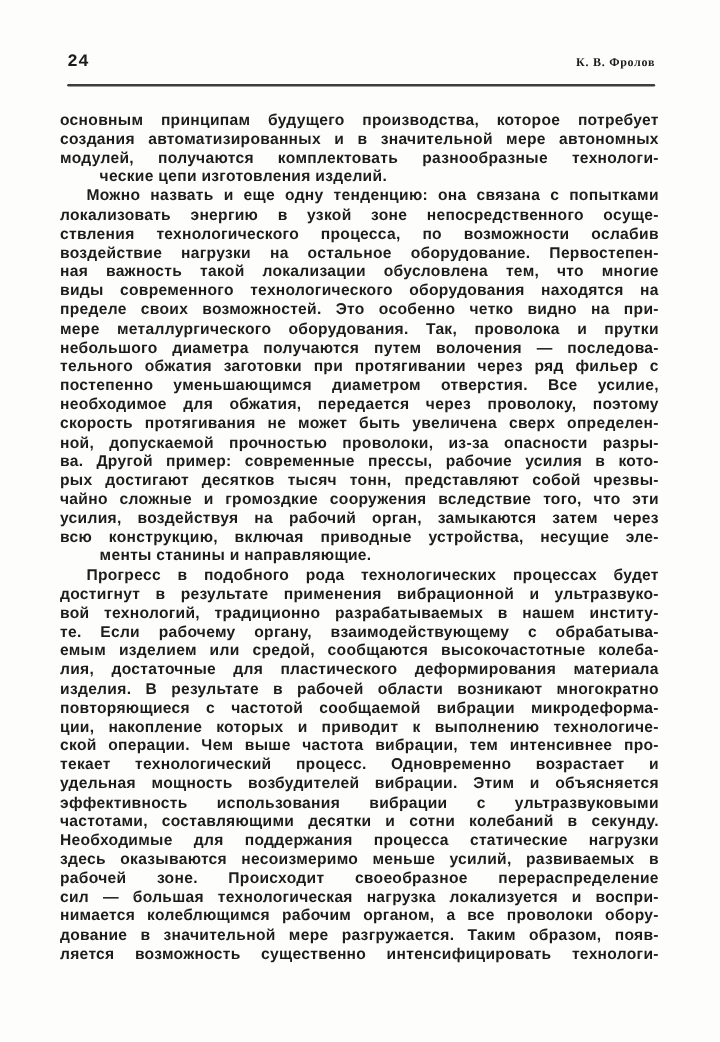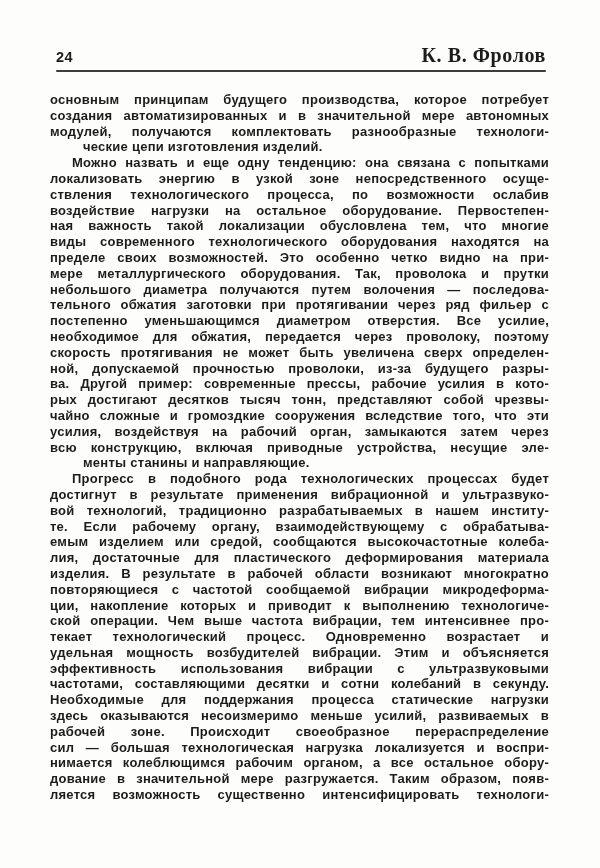--- a/index.html
+++ b/index.html
@@ -23,28 +23,28 @@
   .header-row {
     position: absolute;
     left: 56px;
     right: 54px;
     top: 44px;
     display: flex;
     justify-content: space-between;
     align-items: baseline;
   }
   .page-number {
-    font-family: Liberation Sans, sans-serif;
+    font-family: Liberation Mono, monospace;
     font-size: 14.5px;
     font-weight: 700;
     letter-spacing: 0.5px;
   }
   .running-head {
     font-family: "Liberation Serif", serif;
-    font-size: 20px;
+    font-size: 10px;
     font-weight: 700;
     letter-spacing: 0.6px;
   }
   .header-rule {
     position: absolute;
     left: 56px;
     right: 54px;
     top: 70px;
     height: 2px;
     background: #3d3d3d;
@@ -103,21 +103,21 @@
         <div class="line">воздействие нагрузки на остальное оборудование. Первостепен-</div>
         <div class="line">ная важность такой локализации обусловлена тем, что многие</div>
         <div class="line">виды современного технологического оборудования находятся на</div>
         <div class="line">пределе своих возможностей. Это особенно четко видно на при-</div>
         <div class="line">мере металлургического оборудования. Так, проволока и прутки</div>
         <div class="line">небольшого диаметра получаются путем волочения — последова-</div>
         <div class="line">тельного обжатия заготовки при протягивании через ряд фильер с</div>
         <div class="line">постепенно уменьшающимся диаметром отверстия. Все усилие,</div>
         <div class="line">необходимое для обжатия, передается через проволоку, поэтому</div>
         <div class="line">скорость протягивания не может быть увеличена сверх определен-</div>
-        <div class="line">ной, допускаемой прочностью проволоки, из-за будущего разры-</div>
+        <div class="line">ной, допускаемой прочностью проволоки, из-за опасности разры-</div>
         <div class="line">ва. Другой пример: современные прессы, рабочие усилия в кото-</div>
         <div class="line">рых достигают десятков тысяч тонн, представляют собой чрезвы-</div>
         <div class="line">чайно сложные и громоздкие сооружения вследствие того, что эти</div>
         <div class="line">усилия, воздействуя на рабочий орган, замыкаются затем через</div>
         <div class="line">всю конструкцию, включая приводные устройства, несущие эле-</div>
         <div class="line lastline">менты станины и направляющие.</div>
       </div>
       <div class="para">
         <div class="line firstline-indent">Прогресс в подобного рода технологических процессах будет</div>
         <div class="line">достигнут в результате применения вибрационной и ультразвуко-</div>
@@ -130,18 +130,18 @@
         <div class="line">ции, накопление которых и приводит к выполнению технологиче-</div>
         <div class="line">ской операции. Чем выше частота вибрации, тем интенсивнее про-</div>
         <div class="line">текает технологический процесс. Одновременно возрастает и</div>
         <div class="line">удельная мощность возбудителей вибрации. Этим и объясняется</div>
         <div class="line">эффективность использования вибрации с ультразвуковыми</div>
         <div class="line">частотами, составляющими десятки и сотни колебаний в секунду.</div>
         <div class="line">Необходимые для поддержания процесса статические нагрузки</div>
         <div class="line">здесь оказываются несоизмеримо меньше усилий, развиваемых в</div>
         <div class="line">рабочей зоне. Происходит своеобразное перераспределение</div>
         <div class="line">сил — большая технологическая нагрузка локализуется и воспри-</div>
-        <div class="line">нимается колеблющимся рабочим органом, а все остальное обору-</div>
+        <div class="line">нимается колеблющимся рабочим органом, а все проволоки обору-</div>
         <div class="line">дование в значительной мере разгружается. Таким образом, появ-</div>
         <div class="line">ляется возможность существенно интенсифицировать технологи-</div>
       </div>
     </div>
 </div>
 
 </body></html>

